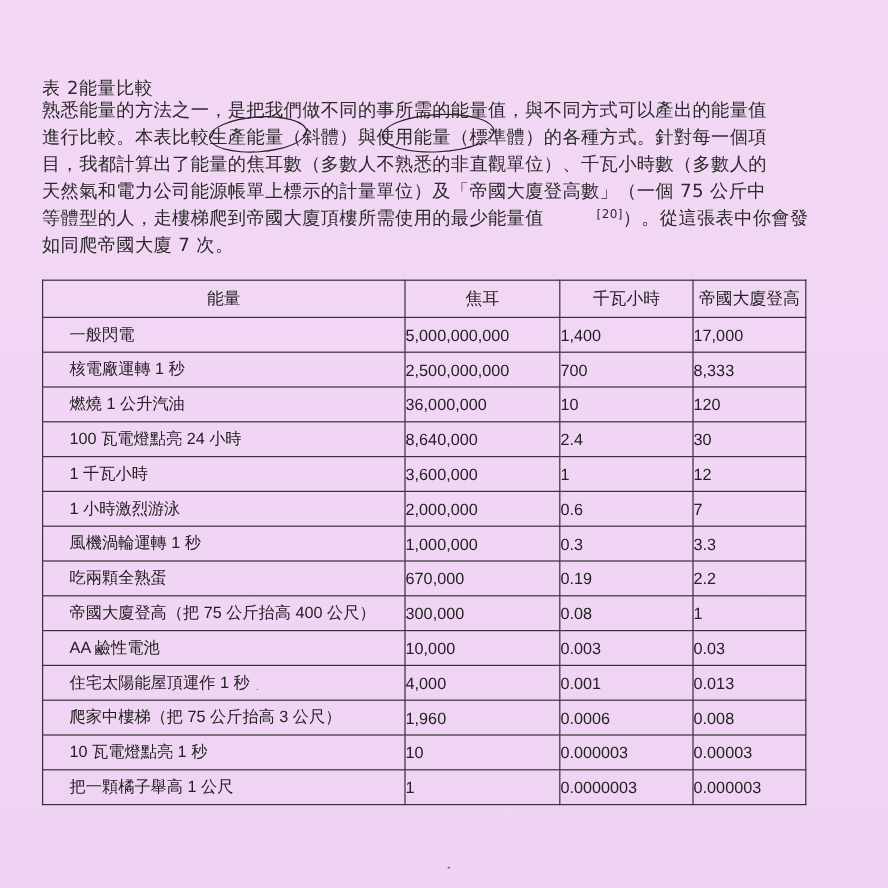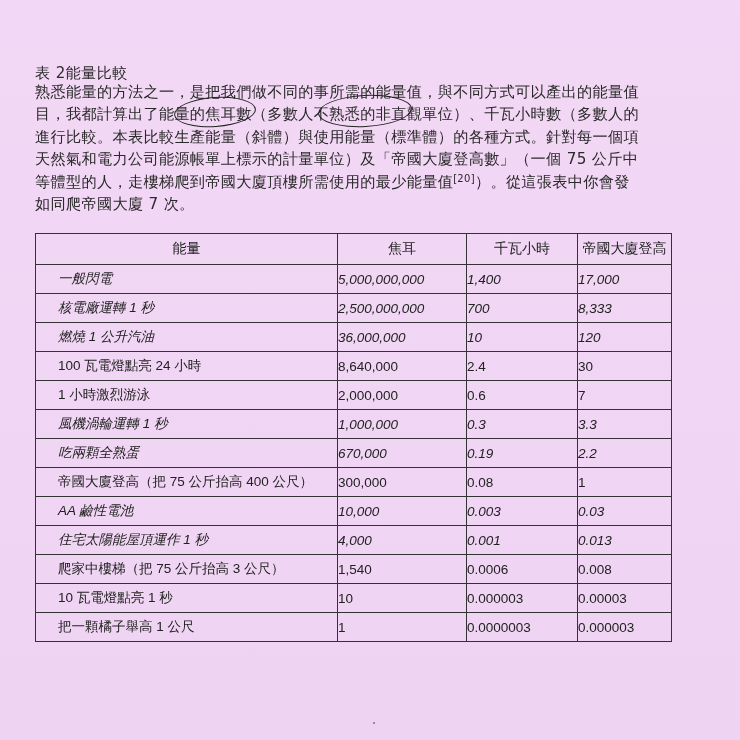--- a/index.html
+++ b/index.html
@@ -40,20 +40,21 @@
       letter-spacing: 0.3px;
     }
     .para p {
       margin: 0;
       white-space: nowrap;
     }
     .para sup {
       font-size: 10px;
       vertical-align: 5px;
       line-height: 0;
+      margin-left: 44px;
     }
     .circle {
       position: absolute;
       border: 1.3px solid #222;
       border-radius: 50%;
       pointer-events: none;
     }
     table.energy {
       position: absolute;
       left: 35px;
@@ -75,21 +76,20 @@
       text-align: center;
     }
     table.energy td.label {
       text-align: left;
       padding-left: 22px;
     }
     table.energy td.val {
       text-align: left;
     }
     table.energy tr.it td {
-      font-style: italic;
     }
     col.c1 { width: 302px; }
     col.c2 { width: 129px; }
     col.c3 { width: 111px; }
     col.c4 { width: 94px; }
     .speck {
       position: absolute;
       width: 2px; height: 2px;
       background: #777;
       border-radius: 50%;
@@ -99,22 +99,22 @@
 <body>
 
 <div class="page">
 
   <div class="caption">
     <span class="num">表 2</span><span>能量比較</span>
   </div>
 
   <div class="para">
     <p>熟悉能量的方法之一，是把我們做不同的事所需的能量值，與不同方式可以產出的能量值</p>
+    <p>進行比較。本表比較生產能量（斜體）與使用能量（標準體）的各種方式。針對每一個項</p>
     <p>目，我都計算出了能量的焦耳數（多數人不熟悉的非直觀單位）、千瓦小時數（多數人的</p>
-    <p>進行比較。本表比較生產能量（斜體）與使用能量（標準體）的各種方式。針對每一個項</p>
     <p>天然氣和電力公司能源帳單上標示的計量單位）及「帝國大廈登高數」（一個 75 公斤中</p>
     <p><span>等體型的人，走樓梯爬到帝國大廈頂樓所需使用的最少能量值</span><sup>[20]</sup><span>）。從這張表中你會發</span></p>
     <p>如同爬帝國大廈 7 次。</p>
   </div>
 
   <div class="circle" style="left:174px; top:97px; width:80px; height:28px; transform:rotate(-4deg);"></div>
   <div class="circle" style="left:318px; top:95px; width:92px; height:30px; transform:rotate(-3deg);"></div>
 
   <table class="energy">
     <colgroup>
@@ -150,20 +150,26 @@
         <td class="val">10</td>
         <td class="val">120</td>
       </tr>
       <tr>
         <td class="label">100 瓦電燈點亮 24 小時</td>
         <td class="val">8,640,000</td>
         <td class="val">2.4</td>
         <td class="val">30</td>
       </tr>
       <tr>
+        <td class="label">1 千瓦小時</td>
+        <td class="val">3,600,000</td>
+        <td class="val">1</td>
+        <td class="val">12</td>
+      </tr>
+      <tr>
         <td class="label">1 小時激烈游泳</td>
         <td class="val">2,000,000</td>
         <td class="val">0.6</td>
         <td class="val">7</td>
       </tr>
       <tr class="it">
         <td class="label">風機渦輪運轉 1 秒</td>
         <td class="val">1,000,000</td>
         <td class="val">0.3</td>
         <td class="val">3.3</td>
@@ -187,21 +193,21 @@
         <td class="val">0.03</td>
       </tr>
       <tr class="it">
         <td class="label">住宅太陽能屋頂運作 1 秒</td>
         <td class="val">4,000</td>
         <td class="val">0.001</td>
         <td class="val">0.013</td>
       </tr>
       <tr>
         <td class="label">爬家中樓梯（把 75 公斤抬高 3 公尺）</td>
-        <td class="val">1,540</td>
+        <td class="val">1,960</td>
         <td class="val">0.0006</td>
         <td class="val">0.008</td>
       </tr>
       <tr>
         <td class="label">10 瓦電燈點亮 1 秒</td>
         <td class="val">10</td>
         <td class="val">0.000003</td>
         <td class="val">0.00003</td>
       </tr>
       <tr>

